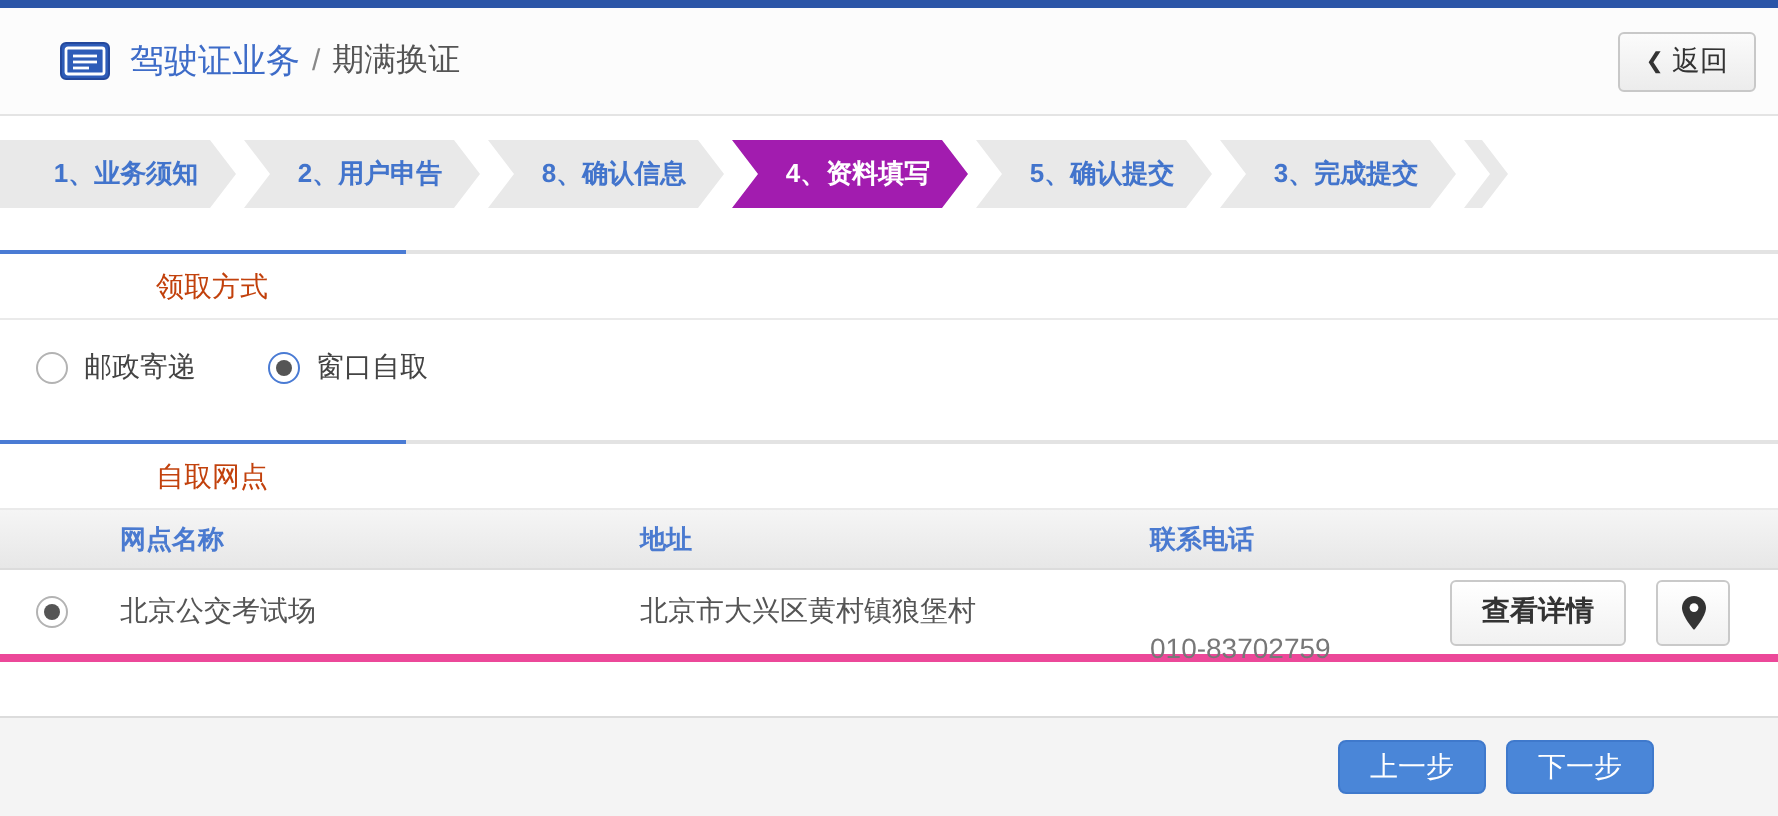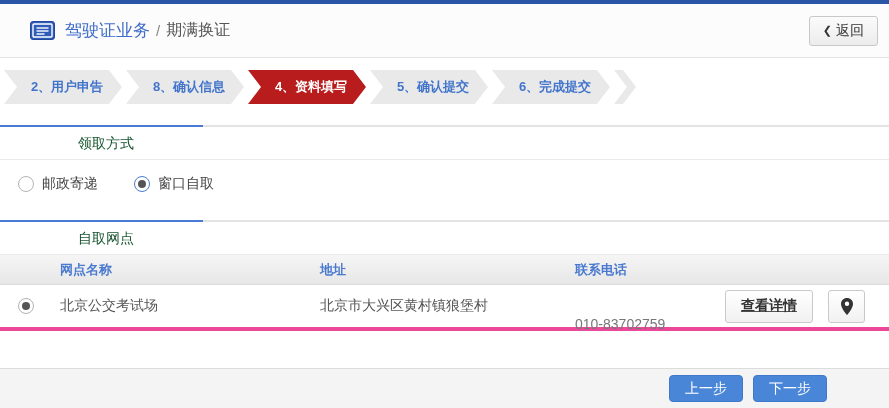--- a/index.html
+++ b/index.html
@@ -22,57 +22,57 @@
               font-family:inherit; }
   .back-chevron { font-size:11px; color:#333; }
 
   .steps { display:flex; margin-top:12px; height:34px; }
   .step { width:118px; margin-left:4px; background:#e9e9e9; color:#4274cc;
           font-size:13px; font-weight:bold; line-height:34px; text-align:center;
           padding-left:8px; cursor:pointer;
           clip-path:polygon(0 0, calc(100% - 13px) 0, 100% 50%, calc(100% - 13px) 100%, 0 100%, 13px 50%); }
   .step.first { margin-left:0;
           clip-path:polygon(0 0, calc(100% - 13px) 0, 100% 50%, calc(100% - 13px) 100%, 0 100%); }
-  .step.active { background:#b91c1c; color:#fff; }
+  .step.active { background:#a21caf; color:#fff; }
   .step.tail { width:22px; cursor:default; }
 
   .section-topline { height:2px; background:#e3e3e3; position:relative; }
   .section-topline .blue-seg { position:absolute; left:0; top:0; height:2px; width:203px; background:#4a7bd4; }
   .mt21 { margin-top:21px; }
   .mt13 { margin-top:13px; }
   .section-header { height:33px; line-height:33px; padding-left:78px; font-size:14px;
-                    color:#14532d; border-bottom:1px solid #eaeaea; background:#fff; }
+                    color:#c2410c; border-bottom:1px solid #eaeaea; background:#fff; }
 
   .radio-row { height:47px; display:flex; align-items:center; padding-left:18px; }
   .radio-opt { display:flex; align-items:center; margin-right:36px; font-size:14px; color:#444; cursor:pointer;justify-content:flex-end; }
   .radio { width:16px; height:16px; border-radius:50%; border:1px solid #b3b3b3;
            margin-right:8px; background:#fff; position:relative; flex:0 0 16px; }
   .radio.selected::after { content:""; position:absolute; left:3px; top:3px; width:8px; height:8px;
            border-radius:50%; background:#555; }
   .radio.blue { border-color:#4a7bd4; }
 
   .thead { height:30px; display:flex; align-items:center;
            background:linear-gradient(#f5f5f5,#e7e7e7); border-bottom:1px solid #dcdcdc;
            font-size:13px; font-weight:bold; color:#4a7ad0; }
   .trow { height:46px; display:flex; align-items:center; font-size:14px; color:#555;
           border-bottom:4px solid #ec4899; background:#fff; }
   .col-radio { width:60px; display:flex; justify-content:center; }
   .col-name { width:260px; }
   .col-addr { width:255px; }
   .col-phone { width:150px; }
   .trow .col-phone { color:#777;margin-top:36px; }
-  .col-actions { flex:1; display:flex; gap:15px;text-decoration:underline; }
+  .col-actions { flex:1; display:flex; gap:15px; }
   .detail-btn { height:33px; padding:0 15px; background:linear-gradient(#ffffff,#f1f1f1);
                 border:1px solid #c9c9c9; border-radius:3px; font-size:14px; font-weight:bold;
                 color:#333; cursor:pointer; font-family:inherit; }
   .pin-btn { height:33px; width:37px; background:linear-gradient(#ffffff,#f1f1f1);
              border:1px solid #c9c9c9; border-radius:3px; display:flex; align-items:center;
              justify-content:center; cursor:pointer; }
 
-  .footer { position:absolute; left:0; right:0; bottom:0; height:40px; background:#f4f4f4;
+  .footer { position:absolute; left:0; right:0; bottom:0; height:50px; background:#f4f4f4;
             border-top:1px solid #dcdcdc; display:flex; align-items:center;
             justify-content:flex-end; padding-right:62px; gap:10px; }
   .blue-btn { height:27px; min-width:66px; padding:0 15px; background:#4a86d8; color:#fff;
               border:1px solid #3f79cc; border-radius:4px; font-size:14px; cursor:pointer;
               font-family:inherit; }
 </style>
 </head>
 <body>
 
 <div class="page">
@@ -94,25 +94,26 @@
       <span class="title-sep">/</span>
       <span class="title-secondary">期满换证</span>
     </div>
     <button class="back-btn">
       <span class="back-chevron">❮</span>
       <span>返回</span>
     </button>
   </header>
 
   <div class="steps">
+    <div class="step first">1、业务须知</div>
     <div class="step">2、用户申告</div>
     <div class="step">8、确认信息</div>
     <div class="step active">4、资料填写</div>
     <div class="step">5、确认提交</div>
-    <div class="step">6、完成提交</div>
+    <div class="step">3、完成提交</div>
     <div class="step tail"></div>
   </div>
 
   <section>
     <div class="section-topline mt21">
       <div class="blue-seg"></div>
     </div>
     <div class="section-header">领取方式</div>
     <div class="radio-row">
       <label class="radio-opt">

